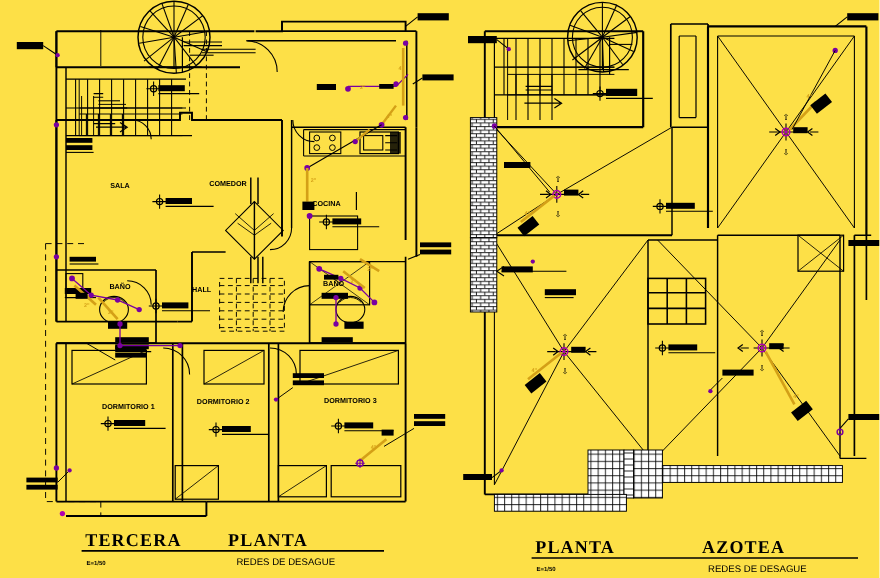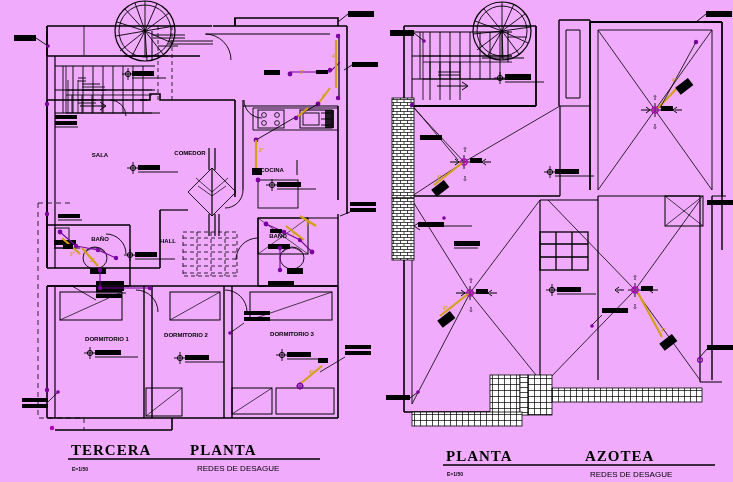--- a/index.html
+++ b/index.html
@@ -1,17 +1,17 @@
 <!DOCTYPE html>
 <html><head>
 <meta charset="utf-8">
 <style>
   html,body{margin:0;padding:0;background:#ffffff;}
   body{width:733px;height:482px;overflow:hidden;font-family:"Liberation Sans",sans-serif;}
-  #sheet{position:relative;width:733px;height:482px;background:#f0abfc;}
+  #sheet{position:relative;width:733px;height:482px;background:#fde047;}
   svg{display:block;}
   .ttl{font-family:"Liberation Serif",serif;font-weight:bold;letter-spacing:1px;}
   .sub{font-family:"Liberation Sans",sans-serif;}
   .scl{font-family:"Liberation Sans",sans-serif;font-weight:bold;}
   text{user-select:none;}
 </style>
 </head>
 <body>
 
 <div id="sheet">

